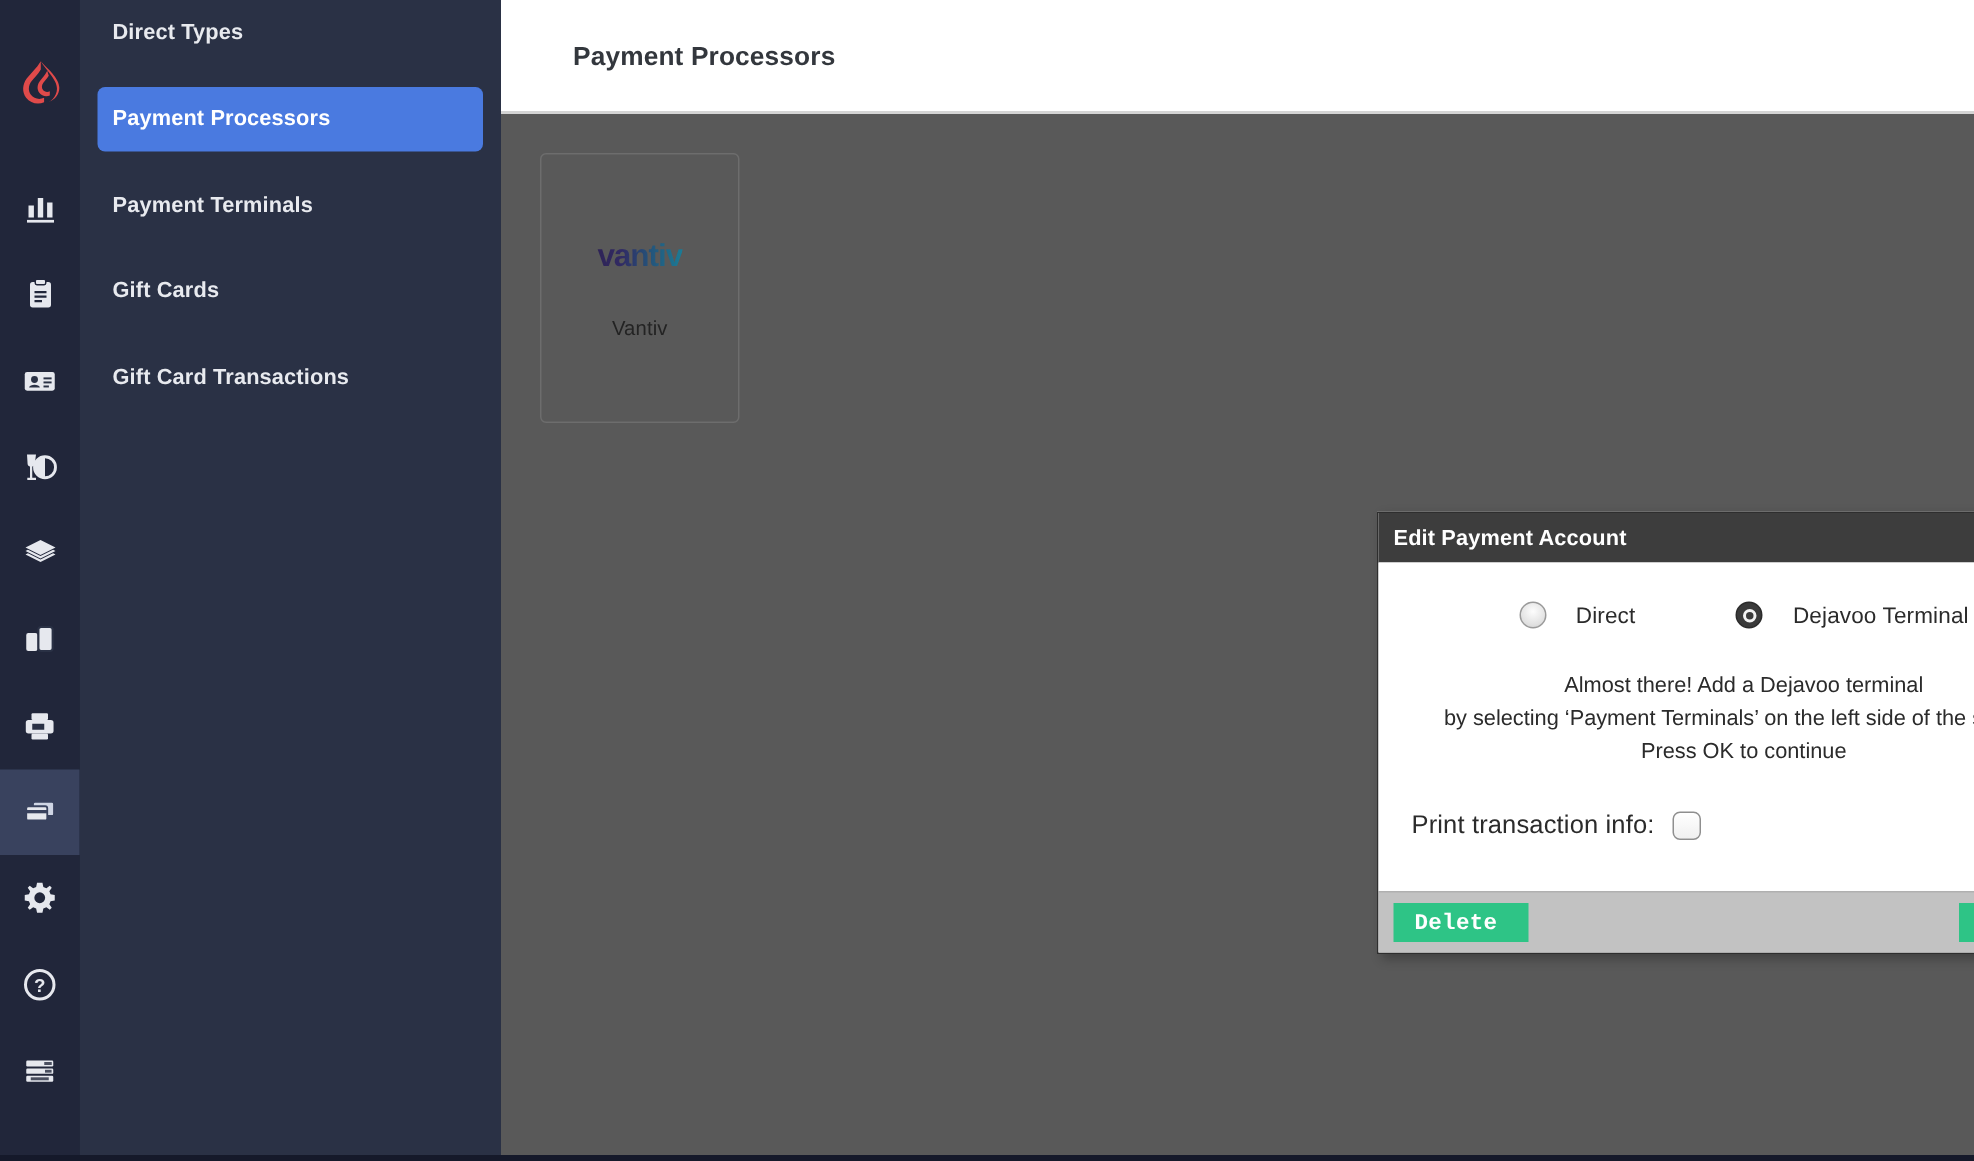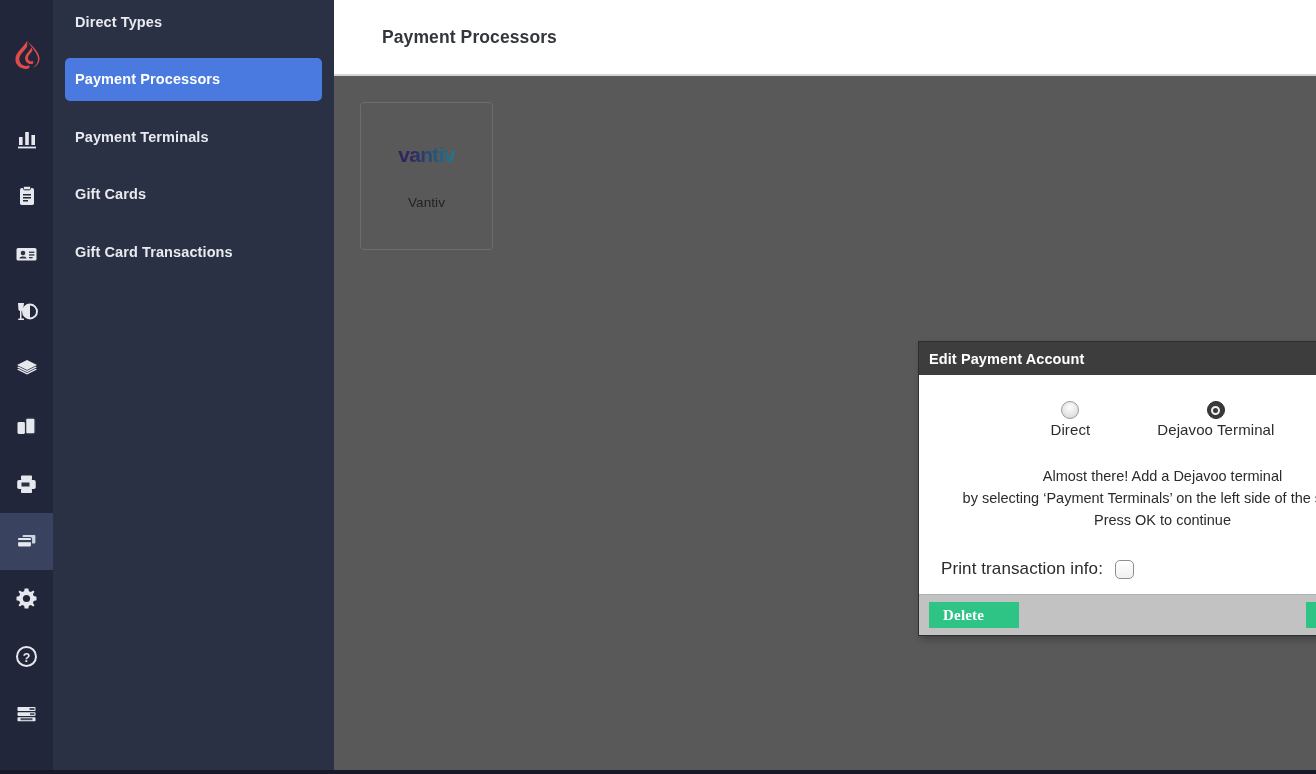--- a/index.html
+++ b/index.html
@@ -104,21 +104,21 @@
   }
   .content {
     flex: 1 1 auto;
     position: relative;
     padding: 26px 0 0 26px;
   }
 
   
   .proc-card {
     width: 133px;
-    height: 148px;
+    height: 180px;
     border: 1px solid #6d6d6d;
     border-radius: 4px;
     background: #595959;
     display: flex;
     flex-direction: column;
     align-items: center;
     justify-content: center;
     cursor: pointer;
   }
   .proc-logo {
@@ -167,23 +167,22 @@
   }
   .radio-row {
     display: flex;
     justify-content: center;
     gap: 67px;
     margin-top: 4px;
   }
   .radio-opt {
     display: flex;
     align-items: center;
-    gap: 2px;
+    gap: 20px;
     cursor: pointer;
-    flex-direction: column;
   }
   .radio-mark {
     width: 18px; height: 18px;
     border-radius: 50%;
     flex: 0 0 18px;
   }
   .radio-mark.off {
     background: radial-gradient(circle at 50% 35%, #fdfdfd 0%, #e2e2e2 65%, #cfcfcf 100%);
     border: 1px solid #9a9a9a;
   }
@@ -244,21 +243,21 @@
   }
   .btn {
     height: 26px;
     min-width: 90px;
     border: none;
     border-radius: 0;
     background: #2ec486;
     color: #ffffff;
     font-size: 15px;
     font-weight: bold;
-    font-family: Liberation Serif, serif;
+    font-family: Liberation Mono, monospace;
     cursor: pointer;
     letter-spacing: 0.2px;
     display: flex;
     align-items: center;
     justify-content: center;
   }
   .btn-delete { padding: 0 14px; justify-content: flex-start; }
   .btn-ok { padding: 0 14px; justify-content: center; min-width: 90px; }
   .bottom-strip {
     position: absolute;

